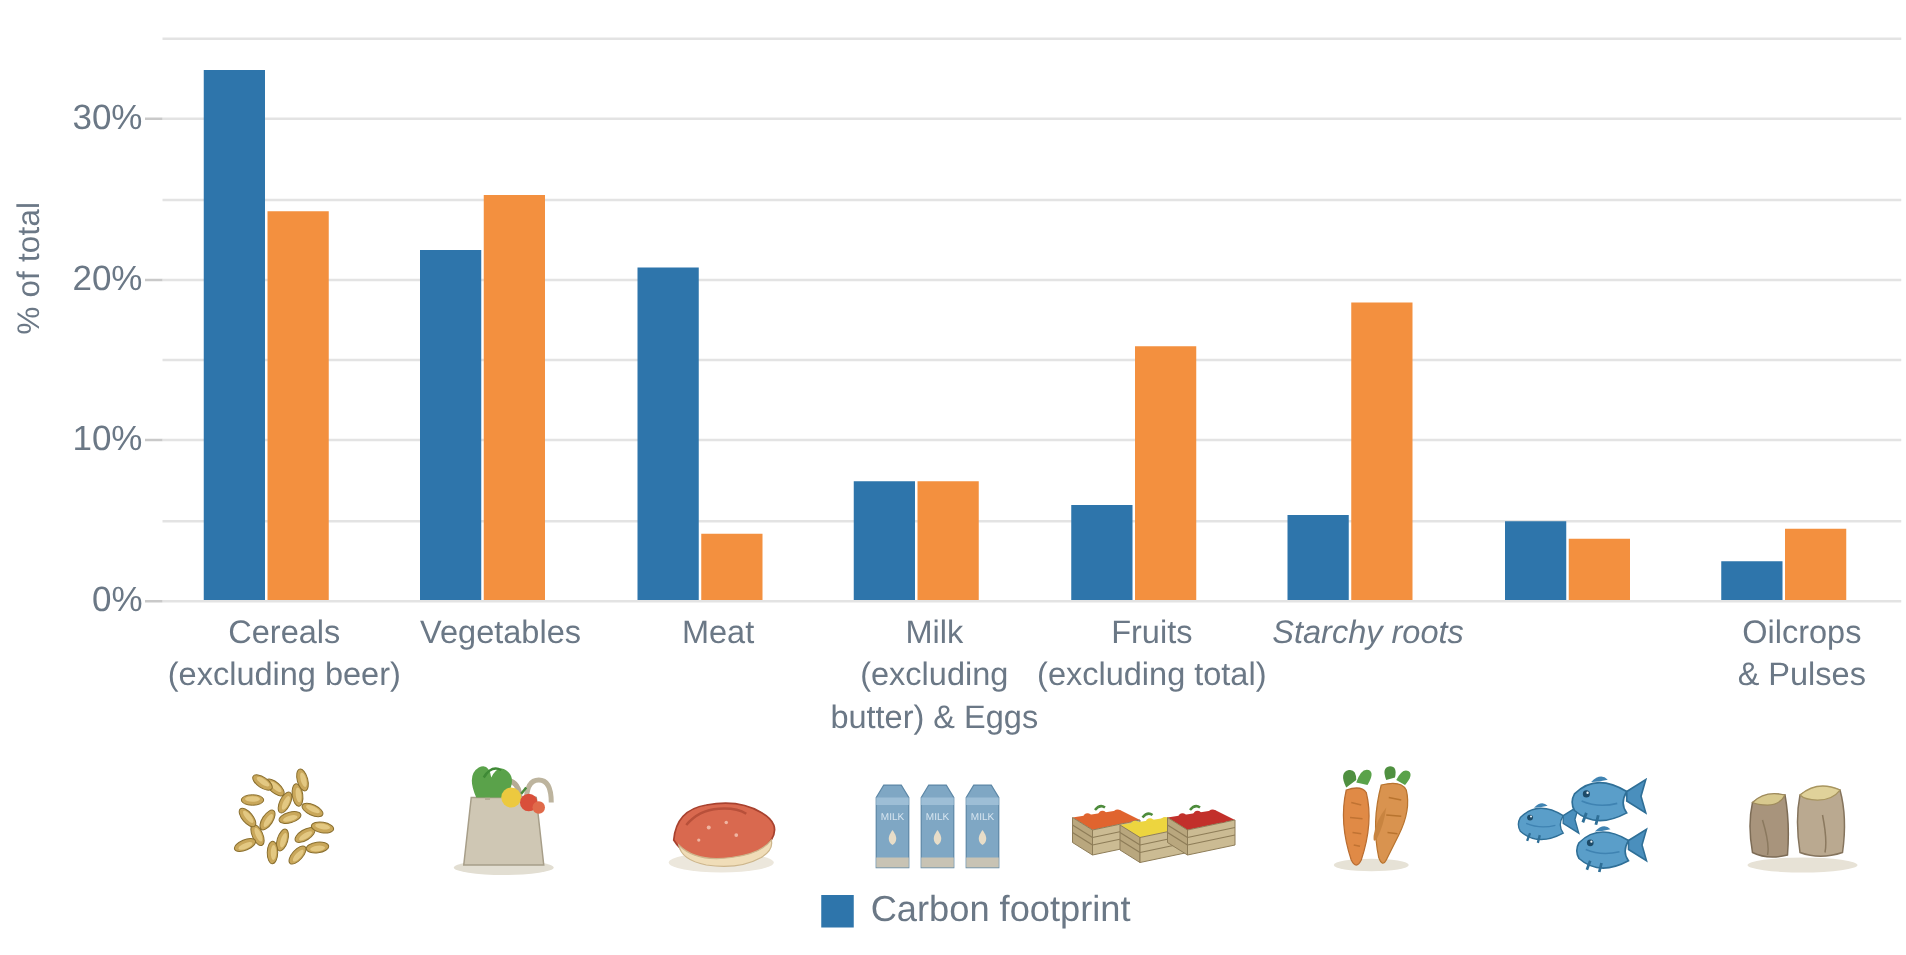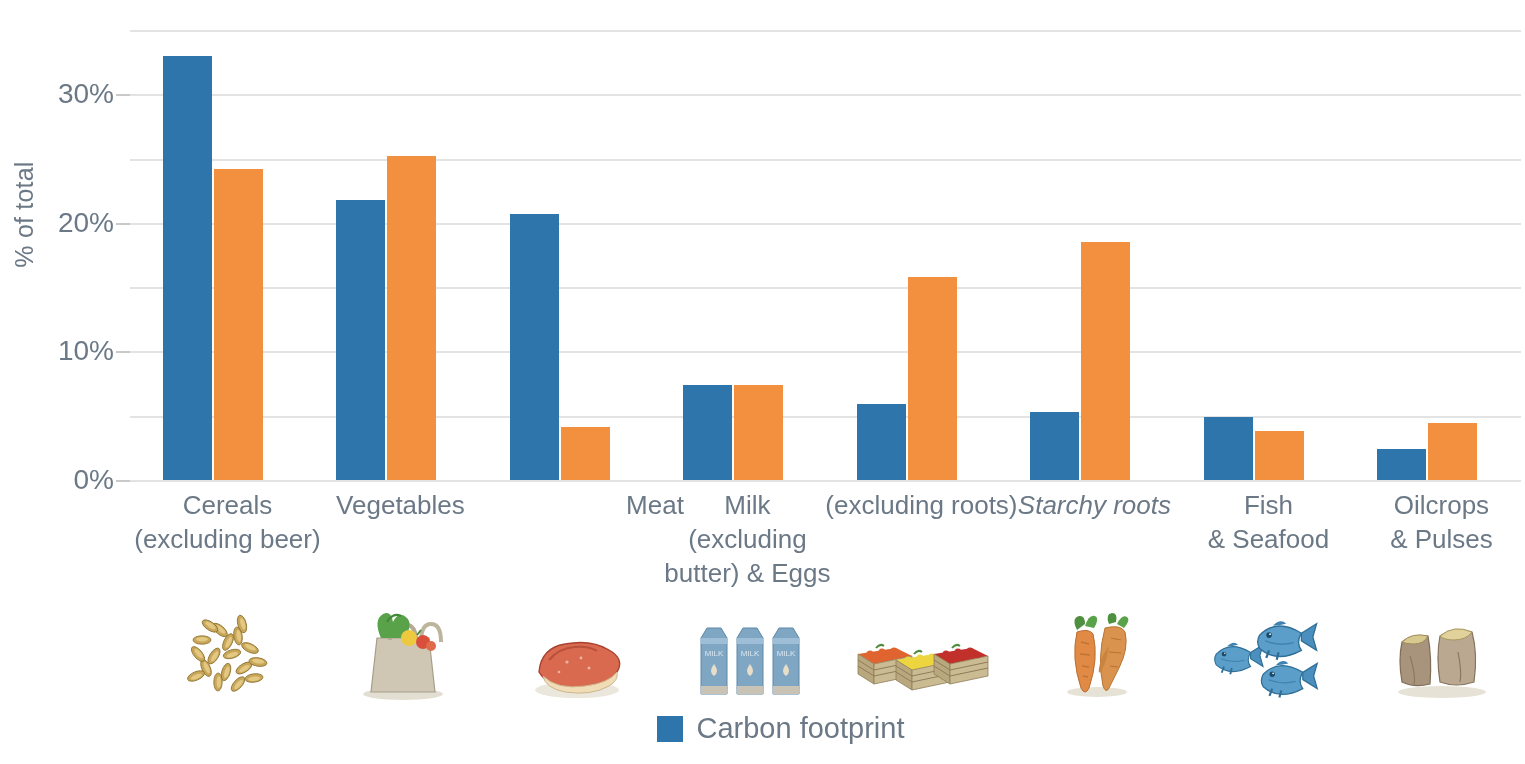--- a/index.html
+++ b/index.html
@@ -202,37 +202,34 @@
   </div>
 
   <div class="xlabels" id="xlabels">
       <div class="xlabel" style="left: 161px; width: 218.875px;">
         <div>Vegetables</div>
       </div>
       <div class="xlabel" style="left: -12px; width: 218.875px;">
         <div>Cereals</div>
         <div>(excluding beer)</div>
       </div>
-      <div class="xlabel" style="left: 335px; width: 218.875px; text-align: right;">
+      <div class="xlabel" style="left: 335px; width: 218.875px;">
         <div>Meat</div>
       </div>
       <div class="xlabel" style="left: 508px; width: 218.875px;">
         <div>Milk</div>
         <div>(excluding</div>
         <div>butter) &amp; Eggs</div>
       </div>
       <div class="xlabel" style="left: 682px; width: 218.875px;">
-        <div>(excluding roots)</div>
+        <div>Fruits</div>
+        <div>(excluding total)</div>
       </div>
       <div class="xlabel" style="left: 855px; width: 218.875px; font-style: italic;">
         <div>Starchy roots</div>
-      </div>
-      <div class="xlabel" style="left: 1029px; width: 218.875px;">
-        <div>Fish</div>
-        <div>&amp; Seafood</div>
       </div>
       <div class="xlabel" style="left: 1202px; width: 218.875px;">
         <div>Oilcrops</div>
         <div>&amp; Pulses</div>
       </div>
     </div>
 
   <div class="icons" id="icons">
       <div class="icon-cell" style="left: 13px; width: 173.875px;">
         <svg width="92" height="90" viewBox="0 0 92 90">

